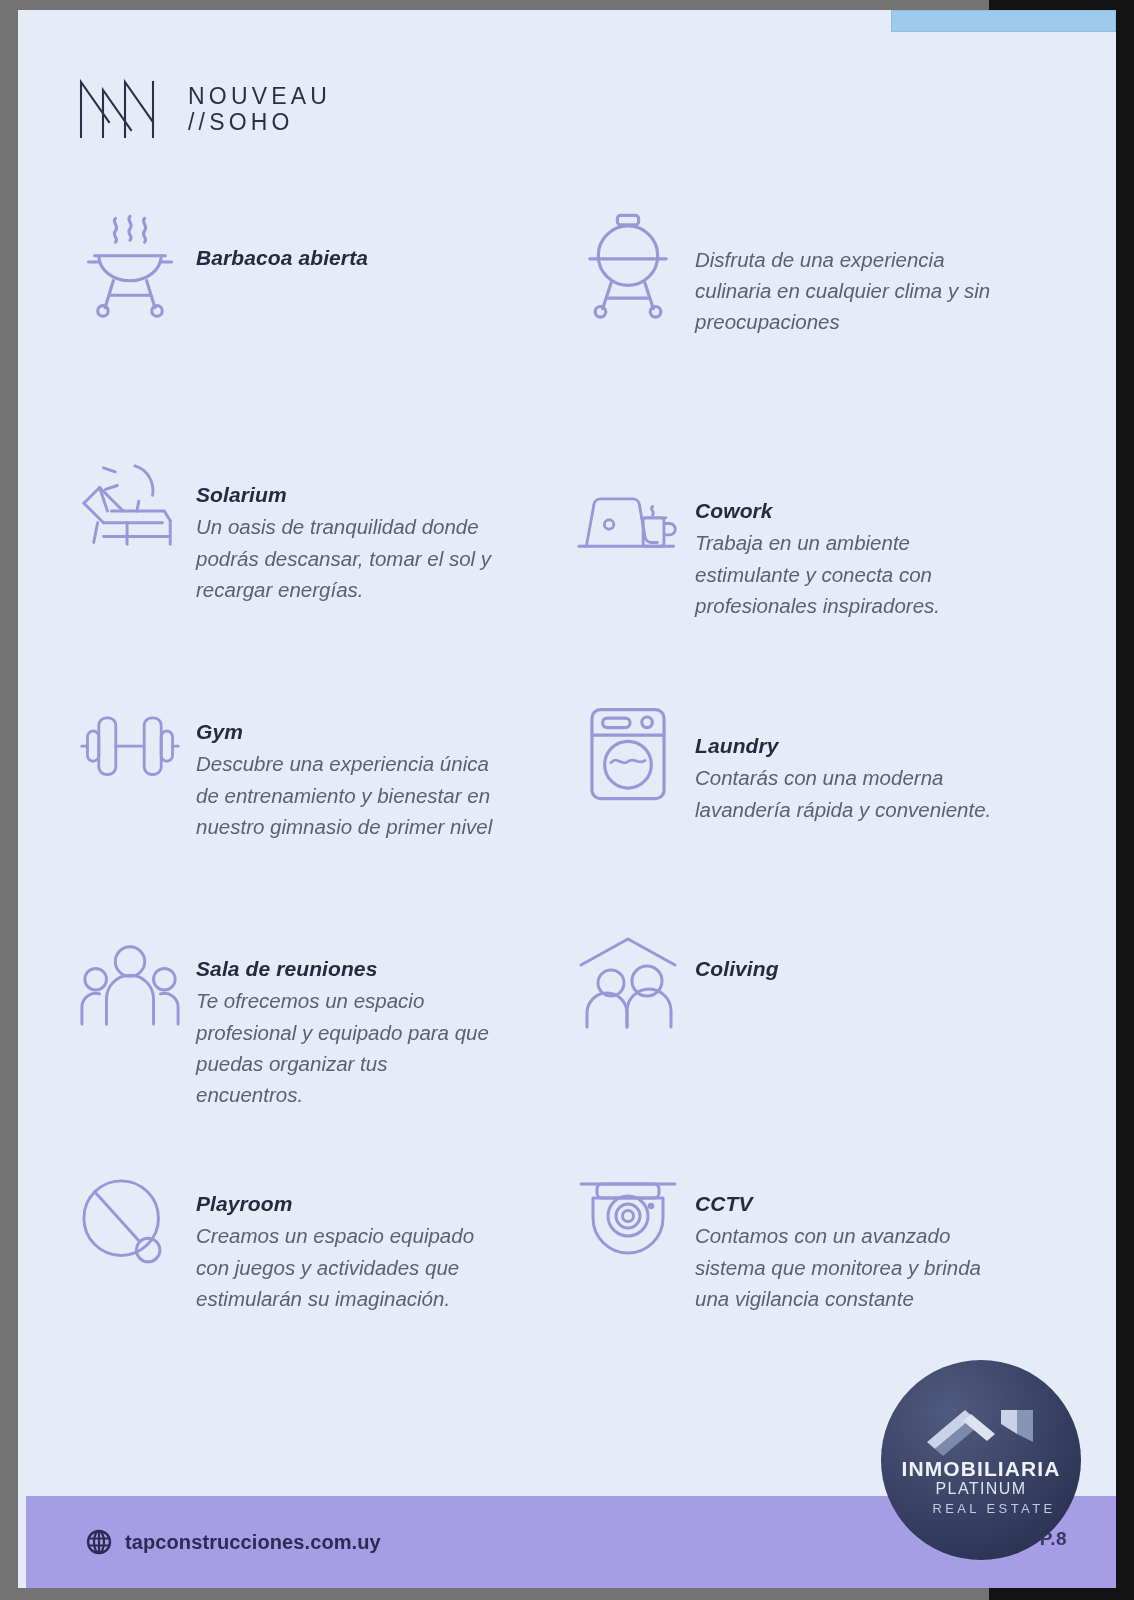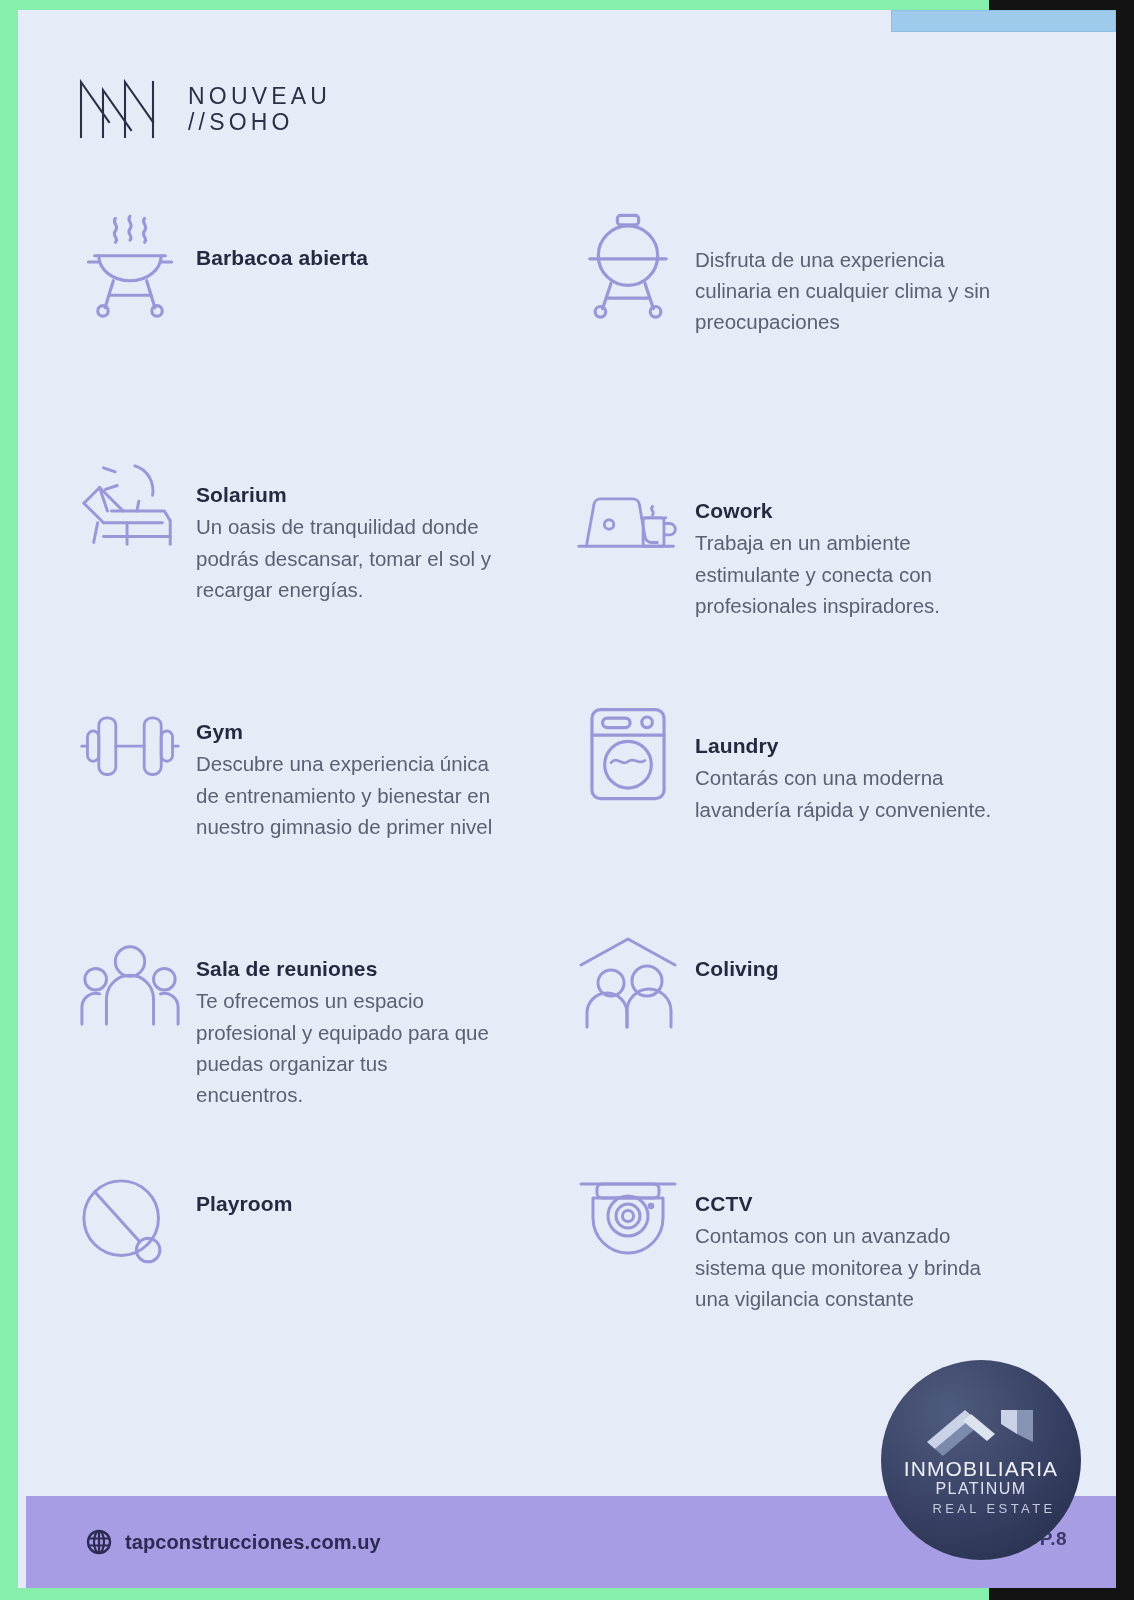--- a/index.html
+++ b/index.html
@@ -14,21 +14,21 @@
     overflow: hidden;
     font-family: "Liberation Sans", sans-serif;
     -webkit-font-smoothing: antialiased;
   }
 
   
   .viewer {
     position: relative;
     width: 989px;
     height: 1600px;
-    background: #86efac;
+    background: #737373;
     box-sizing: border-box;
   }
 
   
   .page {
     position: absolute;
     left: 18px;
     top: 10px;
     width: 1098px;
     height: 1578px;
@@ -99,20 +99,21 @@
     height: 104px;
     display: flex;
     align-items: center;
     justify-content: center;
     margin-top: 18px;
   }
   .feature.right .ico { width: 106px; }
   .feature .txt {
     padding-top: 44px;
     max-width: 300px;
+    font-style: italic;
   }
   .feature.right .txt { max-width: 300px; }
   .f-title {
     font-size: 21px;
     font-weight: 700;
     color: #26293f;
     letter-spacing: 0.1px;
     line-height: 1.35;
     margin: 0 0 2px 0;
   }
@@ -180,21 +181,21 @@
     justify-content: center;
     box-shadow: 0 0 0 1px rgba(255,255,255,0.06);
     overflow: hidden;
   }
   .badge-mark { width: 120px; height: 52px; display: block; margin-bottom: 2px; }
   .badge-l1 {
     font-size: 21px;
     color: #eef1f8;
     letter-spacing: 1.1px;
     line-height: 1.05;
-    font-weight: 400;
+    font-weight: 700;
   }
   .badge-l2 {
     font-size: 16px;
     color: #dfe4f0;
     letter-spacing: 1.4px;
     line-height: 1.15;
     font-weight: 400;
   }
   .badge-l3 {
     font-size: 13px;
@@ -392,20 +393,21 @@
       <div class="feature left" data-row="4">
         <div class="ico">
           <svg viewBox="0 0 106 104" fill="none" stroke="#9b96d8" stroke-width="3" stroke-linecap="round" stroke-linejoin="round">
             <circle cx="44" cy="46" r="38"></circle>
             <path d="M17 19 L63 70"></path>
             <path d="M63 70a12 12 0 1 0 17 17 12 12 0 0 0-17-17z"></path>
           </svg>
         </div>
         <div class="txt">
           <p class="f-title">Playroom</p>
+          <p class="f-desc">Creamos un espacio equipado con juegos y actividades que estimularán su imaginación.</p>
         </div>
       </div>
 
       <div class="feature right" data-row="4">
         <div class="ico">
           <svg viewBox="0 0 106 104" fill="none" stroke="#9b96d8" stroke-width="3" stroke-linecap="round" stroke-linejoin="round">
             <path d="M6 18 H100"></path>
             <rect x="22" y="18" width="62" height="14" rx="5"></rect>
             <path d="M18 32 H88 V52a35 35 0 0 1-70 0z"></path>
             <circle cx="53" cy="50" r="20"></circle>

